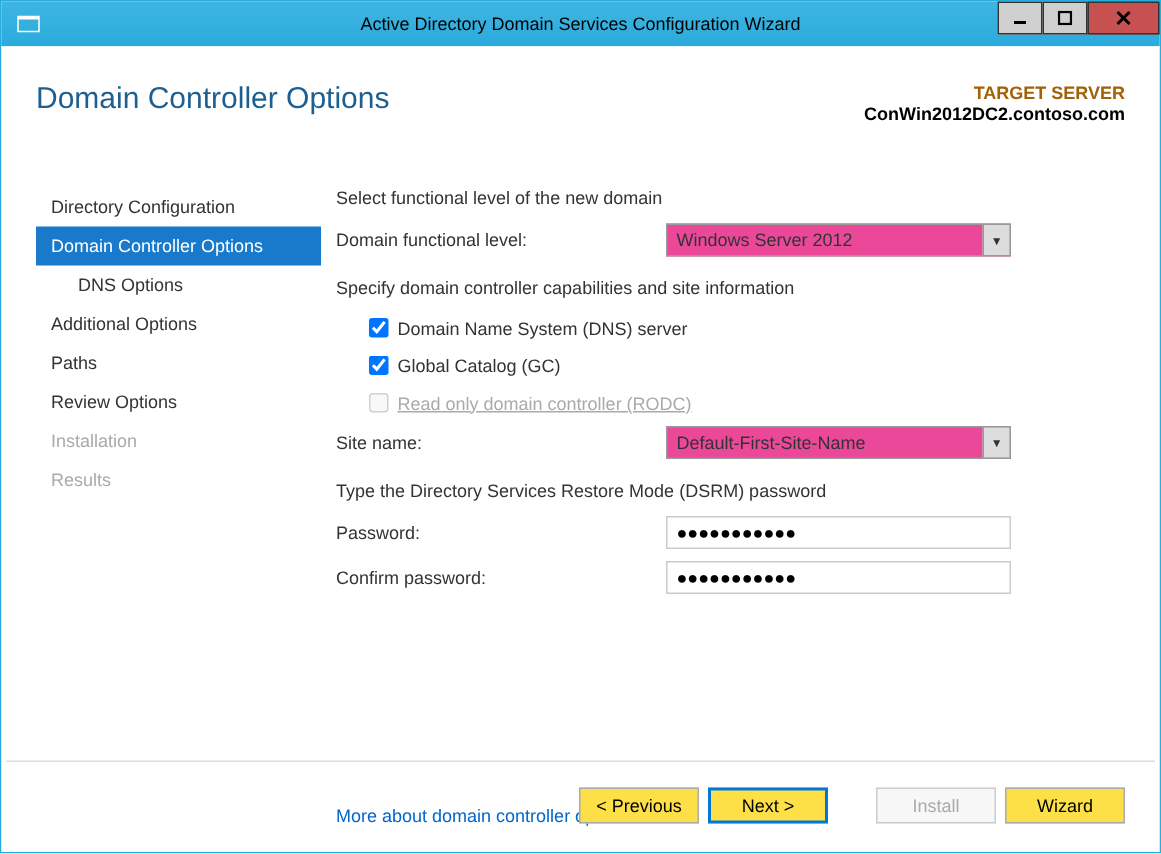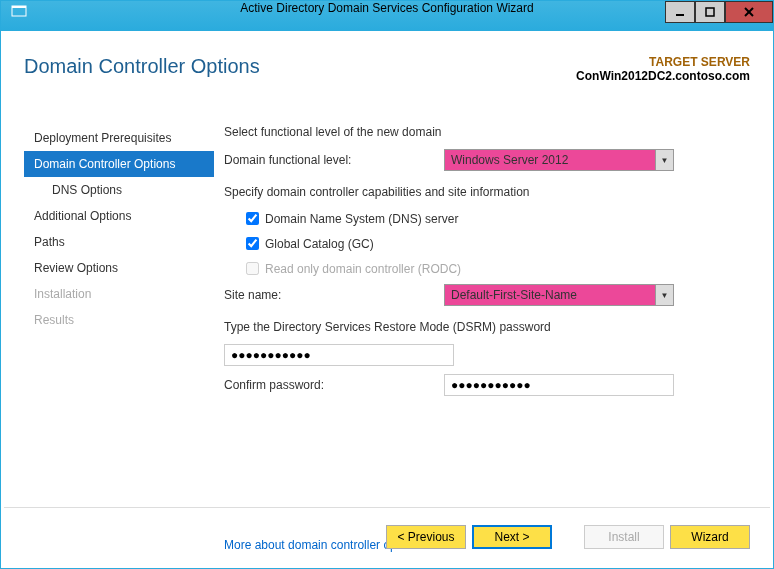--- a/index.html
+++ b/index.html
@@ -1,18 +1,18 @@
 <!DOCTYPE html>
 <html><head>
   <meta charset="utf-8">
   <style>
     * { box-sizing: border-box; }
     body { margin: 0; padding: 0; font-family: "Segoe UI", Arial, sans-serif; background: #fff; }
     .window { width: 774px; height: 569px; border: 1px solid #2aabdd; position: relative; background: #fff; }
-    .titlebar { height: 30px; background: linear-gradient(to bottom, #3fb5e1, #2aabdd); display: flex; align-items: flex-start; position: relative; }
+    .titlebar { height: 30px; background: linear-gradient(to bottom, #3fb5e1, #2aabdd); display: flex; align-items: center; position: relative; }
     .titlebar-icon { width: 20px; height: 20px; margin-left: 8px; display: flex; align-items: center; justify-content: center; }
     .titlebar-title { position: absolute; left: 0; right: 0; text-align: center; font-size: 12px; color: #000; pointer-events: none; }
     .titlebar-controls { position: absolute; right: 0; top: 0; display: flex; }
     .tb-btn { width: 30px; height: 22px; border: 1px solid #333; background: #ccc; display: flex; align-items: center; justify-content: center; font-size: 12px; cursor: pointer; }
     .tb-btn.min { background: #cfcfcf; }
     .tb-btn.max { background: #cfcfcf; }
     .tb-btn.close { background: #c75050; color: #fff; width: 48px; }
     .content { position: absolute; top: 30px; left: 0; right: 0; bottom: 0; background: #fff; border-top: 1px solid #fff; padding: 3px; }
     .inner { border: none; height: 100%; position: relative; }
     .header-row { position: relative; padding: 20px 20px 0 20px; height: 90px; }
@@ -29,21 +29,21 @@
     .main { flex: 1; padding-right: 30px; padding-left: 10px; font-size: 12px; color: #333; }
     .row { display: flex; align-items: center; margin-bottom: 8px; min-height: 22px; }
     .label-col { width: 220px; }
     .field-col { flex: 1; }
     .section-head { margin-top: 14px; margin-bottom: 10px; }
     .combo { width: 230px; height: 22px; display: flex; border: 1px solid #999; background: #ec4899; }
     .combo-text { flex: 1; padding: 3px 6px; font-size: 12px; }
     .combo-btn { width: 18px; border-left: 1px solid #999; background: #ddd; display: flex; align-items: center; justify-content: center; font-size: 8px; }
     .checkbox-row { display: flex; align-items: center; padding-left: 18px; margin-bottom: 6px; }
     .checkbox-row input { margin-right: 6px; }
-    .checkbox-row.disabled { color: #aaa; }
+    .checkbox-row.disabled { color: #aaa; text-decoration: underline; }
     .input-text { width: 230px; height: 22px; border: 1px solid #ccc; padding: 2px 6px; font-size: 12px; }
     .link-area { padding-left: 220px; margin-top: 40px; }
     .link { color: #0066cc; font-size: 12px; cursor: pointer; }
     .footer { position: absolute; bottom: 0; left: 0; right: 0; height: 58px; border-top: 1px solid #ddd; display: flex; align-items: center; justify-content: flex-end; padding-right: 20px; gap: 6px; }
     .btn { min-width: 80px; height: 24px; border: 1px solid #aaa; background: #fde047; font-size: 12px; cursor: pointer; }
     .btn.primary { border: 2px solid #0078d7; }
     .btn:disabled { color: #aaa; border-color: #ccc; background: #f7f7f7; cursor: default; }
     .spacer { width: 20px; }
   </style>
 </head>
@@ -84,21 +84,21 @@
       <div class="header-row">
         <div class="page-title">Domain Controller Options</div>
         <div class="target-server">
           <div class="target-label">TARGET SERVER</div>
           <div class="target-name">ConWin2012DC2.contoso.com</div>
         </div>
       </div>
 
       <div class="body">
         <div class="sidebar">
-          <div class="sidebar-item">Deployment Prerequisites</div>
+          <div class="sidebar-item">Directory Configuration</div>
           <div class="sidebar-item active">Domain Controller Options</div>
           <div class="sidebar-item sub">DNS Options</div>
           <div class="sidebar-item">Additional Options</div>
           <div class="sidebar-item">Paths</div>
           <div class="sidebar-item">Review Options</div>
           <div class="sidebar-item disabled">Installation</div>
           <div class="sidebar-item disabled">Results</div>
         </div>
 
         <div class="main">
@@ -133,20 +133,21 @@
             <div class="field-col">
               <div class="combo">
                 <div class="combo-text">Default-First-Site-Name</div>
                 <div class="combo-btn">▼</div>
               </div>
             </div>
           </div>
 
           <div class="section-head">Type the Directory Services Restore Mode (DSRM) password</div>
           <div class="row">
+            <div class="label-col">Password:</div>
             <div class="field-col"><input class="input-text" type="text" value="●●●●●●●●●●●" style=""></div>
           </div>
           <div class="row">
             <div class="label-col">Confirm password:</div>
             <div class="field-col"><input class="input-text" type="text" value="●●●●●●●●●●●" style=""></div>
           </div>
 
         </div>
       </div>
 

